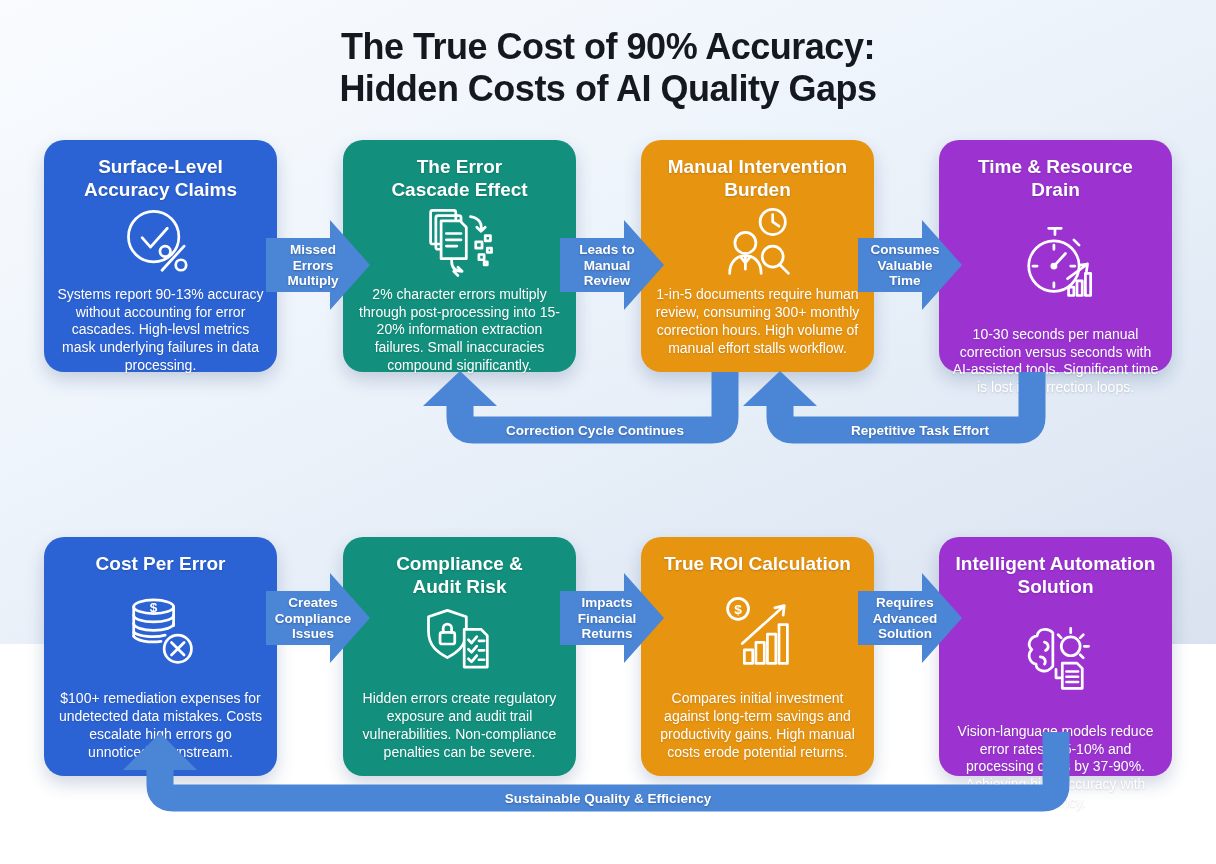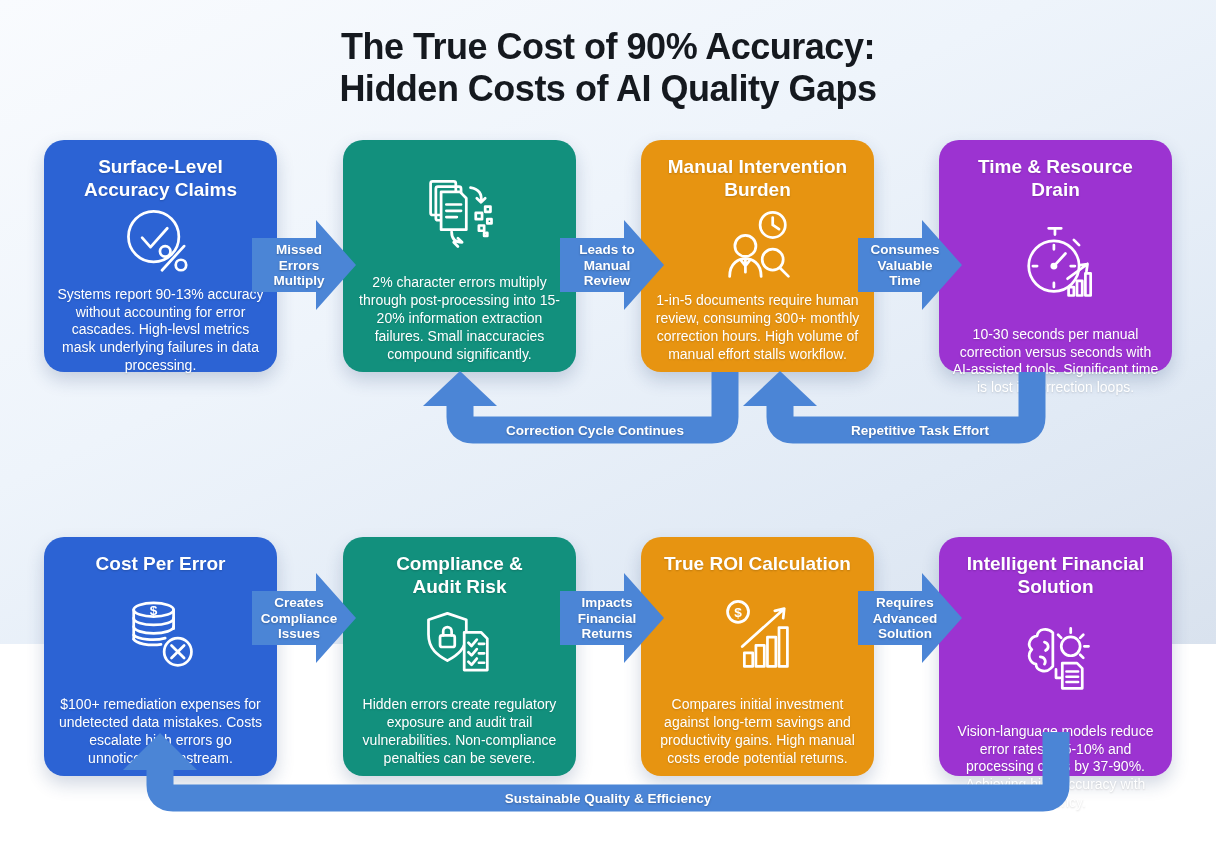--- a/index.html
+++ b/index.html
@@ -5,42 +5,42 @@
   html,body{margin:0;padding:0;}
   body{width:1216px;height:864px;overflow:hidden;font-family:"Liberation Sans",sans-serif;}
   .canvas{position:relative;width:1216px;height:644px;
     background:linear-gradient(155deg,#f9fbfe 0%,#eef4fb 40%,#e1eaf5 75%,#d9e2ee 100%);}
   
   .title{position:absolute;left:0;top:26px;width:100%;text-align:center;
     font-size:36px;font-weight:800;letter-spacing:-0.5px;line-height:1.18;
     color:#15191f;white-space:pre-line;margin:0;}
   
   .card{position:absolute;width:233px;border-radius:20px;box-sizing:border-box;
-    padding:16px 13px 8px 13px;display:flex;flex-direction:column;align-items:center;
+    padding:16px 13px 14px 13px;display:flex;flex-direction:column;align-items:center;
     color:#fff;box-shadow:0 8px 18px rgba(25,55,110,0.20);}
   .card h2{margin:0;font-size:19px;font-weight:700;line-height:1.2;text-align:center;
     white-space:pre-line;text-shadow:0 1px 2px rgba(0,0,0,.18);}
   .card .icon{flex:1;display:flex;align-items:center;justify-content:center;min-height:84px;}
   .card p{margin:0;font-size:14px;line-height:1.28;text-align:center;
     white-space:normal;text-shadow:0 1px 2px rgba(0,0,0,.15);}
   .c-blue{background:#2c63d4;--card:#2c63d4;}
   .c-teal{background:#12907d;--card:#12907d;}
   .c-orange{background:#e79411;--card:#e79411;}
   .c-purple{background:#9c33d1;gap:20px;--card:#9c33d1;}
   .r1{top:140px;height:232px;}
   .r2{top:493px;height:239px;margin-top:44px;}
   .col1{left:44px;} .col2{left:343px;} .col3{left:641px;} .col4{left:939px;}
   
   .gap-arrow{position:absolute;width:106px;height:96px;pointer-events:none;}
   .gap-arrow svg{position:absolute;left:0;top:0;}
   .gap-label{position:absolute;left:0;top:50%;transform:translateY(-50%);width:94px;
     text-align:center;color:#fff;font-size:13.5px;font-weight:700;line-height:1.15;
     white-space:pre-line;text-shadow:0 1px 2px rgba(0,0,0,.25);}
   .ga-r1{top:217px;} .ga-r2{top:570px;}
-  .ga-c1{left:252px;} .ga-c2{left:560px;} .ga-c3{left:858px;}
+  .ga-c1{left:266px;} .ga-c2{left:560px;} .ga-c3{left:858px;}
   
   .loops{position:absolute;left:0;top:0;pointer-events:none;}
   .loop-label{position:absolute;transform:translate(-50%,-50%);color:#fff;
     font-size:13.5px;font-weight:700;white-space:nowrap;
     text-shadow:0 1px 2px rgba(0,0,0,.25);}
   
   .icon svg{stroke:#fff;fill:none;stroke-width:2.6;stroke-linecap:round;stroke-linejoin:round;}
   .icon text{fill:#fff;stroke:none;font-weight:700;font-family:"Liberation Sans",sans-serif;}
 </style>
 </head>
@@ -60,20 +60,22 @@
         <path d="M22 34 l8 9 l16 -18"></path>
         <path d="M41 65 L62 42"></path>
         <circle cx="44" cy="47" r="5"></circle>
         <circle cx="59" cy="60" r="5"></circle>
       </svg>
     </div>
     <p>Systems report 90-13% accuracy without accounting for error cascades. High-levsl metrics mask underlying failures in data processing.</p>
   </section>
 
   <section class="card c-teal r1 col2">
+    <h2>The Error
+Cascade Effect</h2>
     <div class="icon">
       <svg width="84" height="84" viewBox="0 0 80 80">
         <rect x="12" y="8" width="24" height="32" rx="2"></rect>
         <rect x="17" y="13" width="24" height="32" rx="2"></rect>
         <path d="M22 18 h18 l6 6 v30 h-24 z" fill="var(--card)"></path>
         <path d="M27 30 h14 M27 36 h14 M27 42 h10"></path>
         <path d="M50 14 q12 2 10 14 M60 28 l-4 -4 m4 4 l4 -4"></path>
         <path d="M32 60 q0 10 10 10 M42 70 l-4 -4 m-4 4 l4 4" transform="translate(0,-4)"></path>
         <rect x="55" y="38" width="6" height="6"></rect>
         <rect x="64" y="32" width="5" height="5"></rect>
@@ -167,21 +169,21 @@
         <rect x="38" y="49" width="8" height="20"></rect>
         <rect x="49" y="41" width="8" height="28"></rect>
         <rect x="60" y="32" width="8" height="37"></rect>
         <path d="M25 50 L65 14 M65 14 l-9 2 M65 14 l-1 9"></path>
       </svg>
     </div>
     <p>Compares initial investment against long-term savings and productivity gains. High manual costs erode potential returns.</p>
   </section>
 
   <section class="card c-purple r2 col4">
-    <h2>Intelligent Financial
+    <h2>Intelligent Automation
 Solution</h2>
     <div class="icon">
       <svg width="84" height="84" viewBox="0 0 80 80">
         <path d="M37 13 c-5 -5 -14 -4 -15 3 c-7 1 -10 9 -5 13 c-5 5 -2 13 4 14 c0 6 9 9 14 4 l2 -2 V16 z"></path>
         <path d="M29 22 c4 1 5 6 1 8 M25 36 c4 0 6 4 4 7"></path>
         <circle cx="54" cy="26" r="9"></circle>
         <path d="M54 13 v-4 M63 18 l3 -3 M67 26 h4 M63 34 l3 3 M45 18 l-3 -3"></path>
         <path d="M46 42 h14 l5 5 v19 h-19 z" fill="var(--card)"></path>
         <path d="M50 50 h11 M50 55 h11 M50 60 h11"></path>
         <path d="M40 48 v8 h4"></path>

